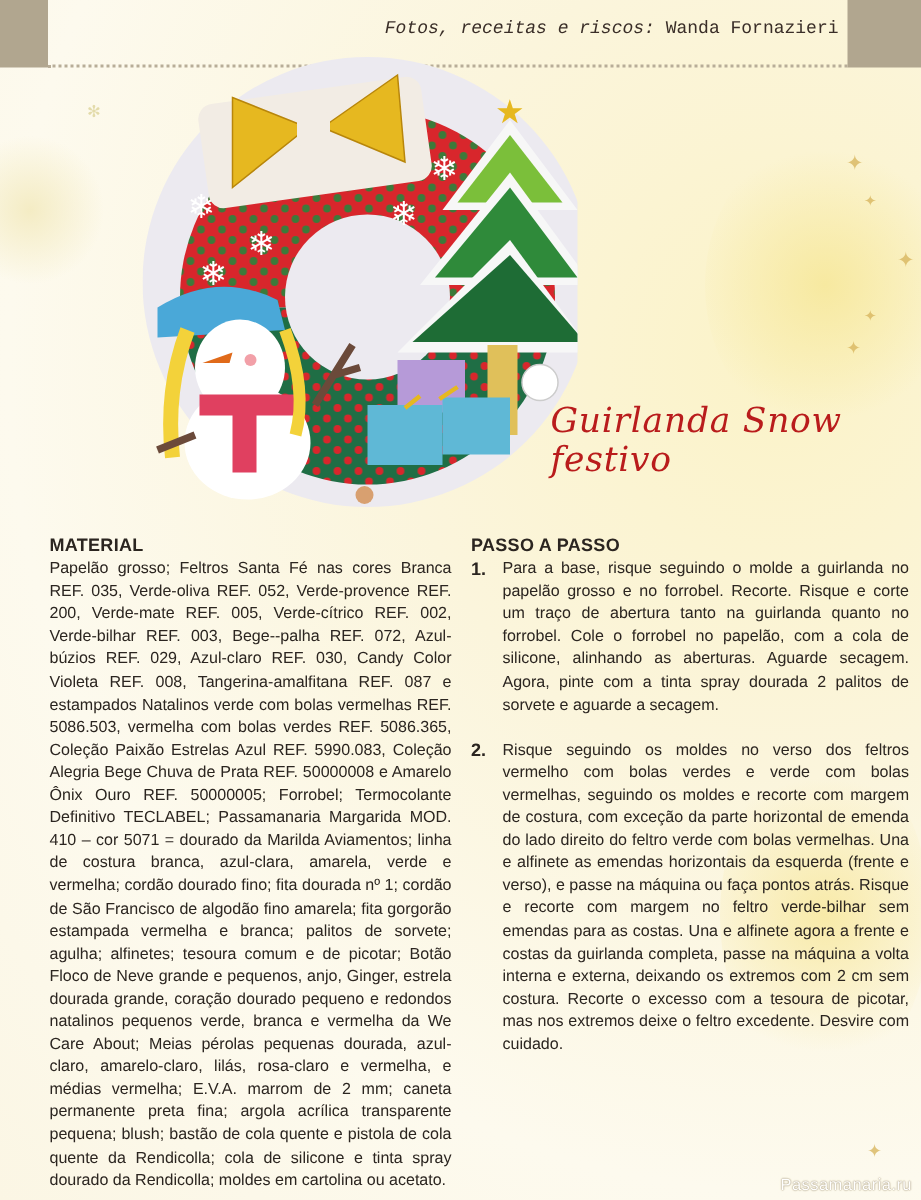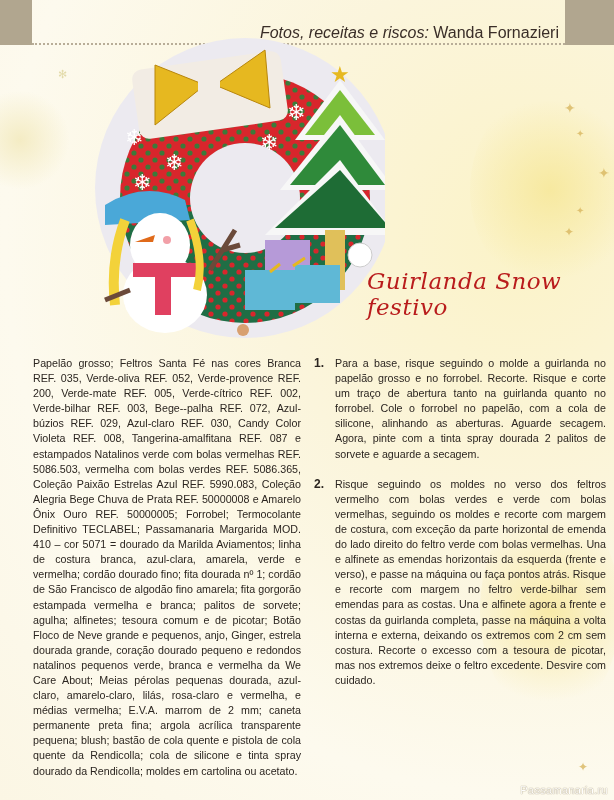--- a/index.html
+++ b/index.html
@@ -7,22 +7,22 @@
     width:614px; height:800px; position:relative; overflow:hidden;
     background: radial-gradient(ellipse at 85% 30%, #fbf3c8 0%, #fbf5dc 35%, #fdfaee 70%, #fbf6e4 100%);
     font-family: "Liberation Sans", sans-serif;
     color:#2a2420;
   }
   .corner { position:absolute; top:0; height:45px; background:#b1a68f; }
   .corner.left { left:0; width:32px; }
   .corner.right { right:0; width:49px; }
   .dotted { position:absolute; top:43px; left:32px; width:533px; height:0;
     border-top:2px dotted #b8ad98; }
-  .credit { position:absolute; top:12px; right:55px; font-family:Liberation Sans, sans-serif;
-    font-size:16px; color:#3a2e28;margin-top:12px; }
+  .credit { position:absolute; top:12px; right:55px; font-family:Liberation Mono, monospace;
+    font-size:12px; color:#3a2e28; }
   .credit i { font-style:italic; }
   .glow { position:absolute; border-radius:50%; pointer-events:none; }
   .star { position:absolute; color:#d9b760; font-size:14px; opacity:.8; }
   .hero { position:absolute; left:95px; top:30px; width:290px; height:310px; }
   .title { position:absolute; left:367px; top:268px; font-family:"DejaVu Serif", serif;
     font-style:italic; font-size:23px; color:#b91c1c; letter-spacing:.5px; }
   .col { position:absolute; top:356px; font-size:10.7px; line-height:15.1px; color:#2b2520; }
   .col.left { left:33px; width:268px; text-align:justify; }
   .col.right { left:314px; width:292px; text-align:justify; }
   .heading { font-weight:bold; font-size:12px; margin-bottom:1px; letter-spacing:.2px; }
@@ -128,24 +128,26 @@
     <path d="M30 190 Q15 230 20 275" stroke="#f3d23a" stroke-width="10" fill="none"></path>
     <path d="M95 190 Q110 230 102 260" stroke="#f3d23a" stroke-width="8" fill="none"></path>
     <path d="M115 240 L140 200 M128 220 L145 215" stroke="#6b4a3a" stroke-width="5"></path>
     <path d="M35 260 L10 270" stroke="#6b4a3a" stroke-width="5"></path>
   </svg>
 </div>
 
 <div class="title">Guirlanda Snow festivo</div>
 
 <div class="col left">
+  <div class="heading">MATERIAL</div>
   <div>Papelão grosso; Feltros Santa Fé nas cores Branca REF. 035, Verde-oliva REF. 052, Verde-provence REF. 200, Verde-mate REF. 005, Verde-cítrico REF. 002, Verde-bilhar REF. 003, Bege--palha REF. 072, Azul-búzios REF. 029, Azul-claro REF. 030, Candy Color Violeta REF. 008, Tangerina-amalfitana REF. 087 e estampados Natalinos verde com bolas vermelhas REF. 5086.503, vermelha com bolas verdes REF. 5086.365, Coleção Paixão Estrelas Azul REF. 5990.083, Coleção Alegria Bege Chuva de Prata REF. 50000008 e Amarelo Ônix Ouro REF. 50000005; Forrobel; Termocolante Definitivo TECLABEL; Passamanaria Margarida MOD. 410 – cor 5071 = dourado da Marilda Aviamentos; linha de costura branca, azul-clara, amarela, verde e vermelha; cordão dourado fino; fita dourada nº 1; cordão de São Francisco de algodão fino amarela; fita gorgorão estampada vermelha e branca; palitos de sorvete; agulha; alfinetes; tesoura comum e de picotar; Botão Floco de Neve grande e pequenos, anjo, Ginger, estrela dourada grande, coração dourado pequeno e redondos natalinos pequenos verde, branca e vermelha da We Care About; Meias pérolas pequenas dourada, azul-claro, amarelo-claro, lilás, rosa-claro e vermelha, e médias vermelha; E.V.A. marrom de 2 mm; caneta permanente preta fina; argola acrílica transparente pequena; blush; bastão de cola quente e pistola de cola quente da Rendicolla; cola de silicone e tinta spray dourado da Rendicolla; moldes em cartolina ou acetato.</div>
 </div>
 
 <div class="col right">
+  <div class="heading">PASSO A PASSO</div>
   <div class="step">
     <span class="num">1.</span>
     <span class="txt">Para a base, risque seguindo o molde a guirlanda no papelão grosso e no forrobel. Recorte. Risque e corte um traço de abertura tanto na guirlanda quanto no forrobel. Cole o forrobel no papelão, com a cola de silicone, alinhando as aberturas. Aguarde secagem. Agora, pinte com a tinta spray dourada 2 palitos de sorvete e aguarde a secagem.</span>
   </div>
   <div class="step">
     <span class="num">2.</span>
     <span class="txt">Risque seguindo os moldes no verso dos feltros vermelho com bolas verdes e verde com bolas vermelhas, seguindo os moldes e recorte com margem de costura, com exceção da parte horizontal de emenda do lado direito do feltro verde com bolas vermelhas. Una e alfinete as emendas horizontais da esquerda (frente e verso), e passe na máquina ou faça pontos atrás. Risque e recorte com margem no feltro verde-bilhar sem emendas para as costas. Una e alfinete agora a frente e costas da guirlanda completa, passe na máquina a volta interna e externa, deixando os extremos com 2 cm sem costura. Recorte o excesso com a tesoura de picotar, mas nos extremos deixe o feltro excedente. Desvire com cuidado.</span>
   </div>
 </div>
 

